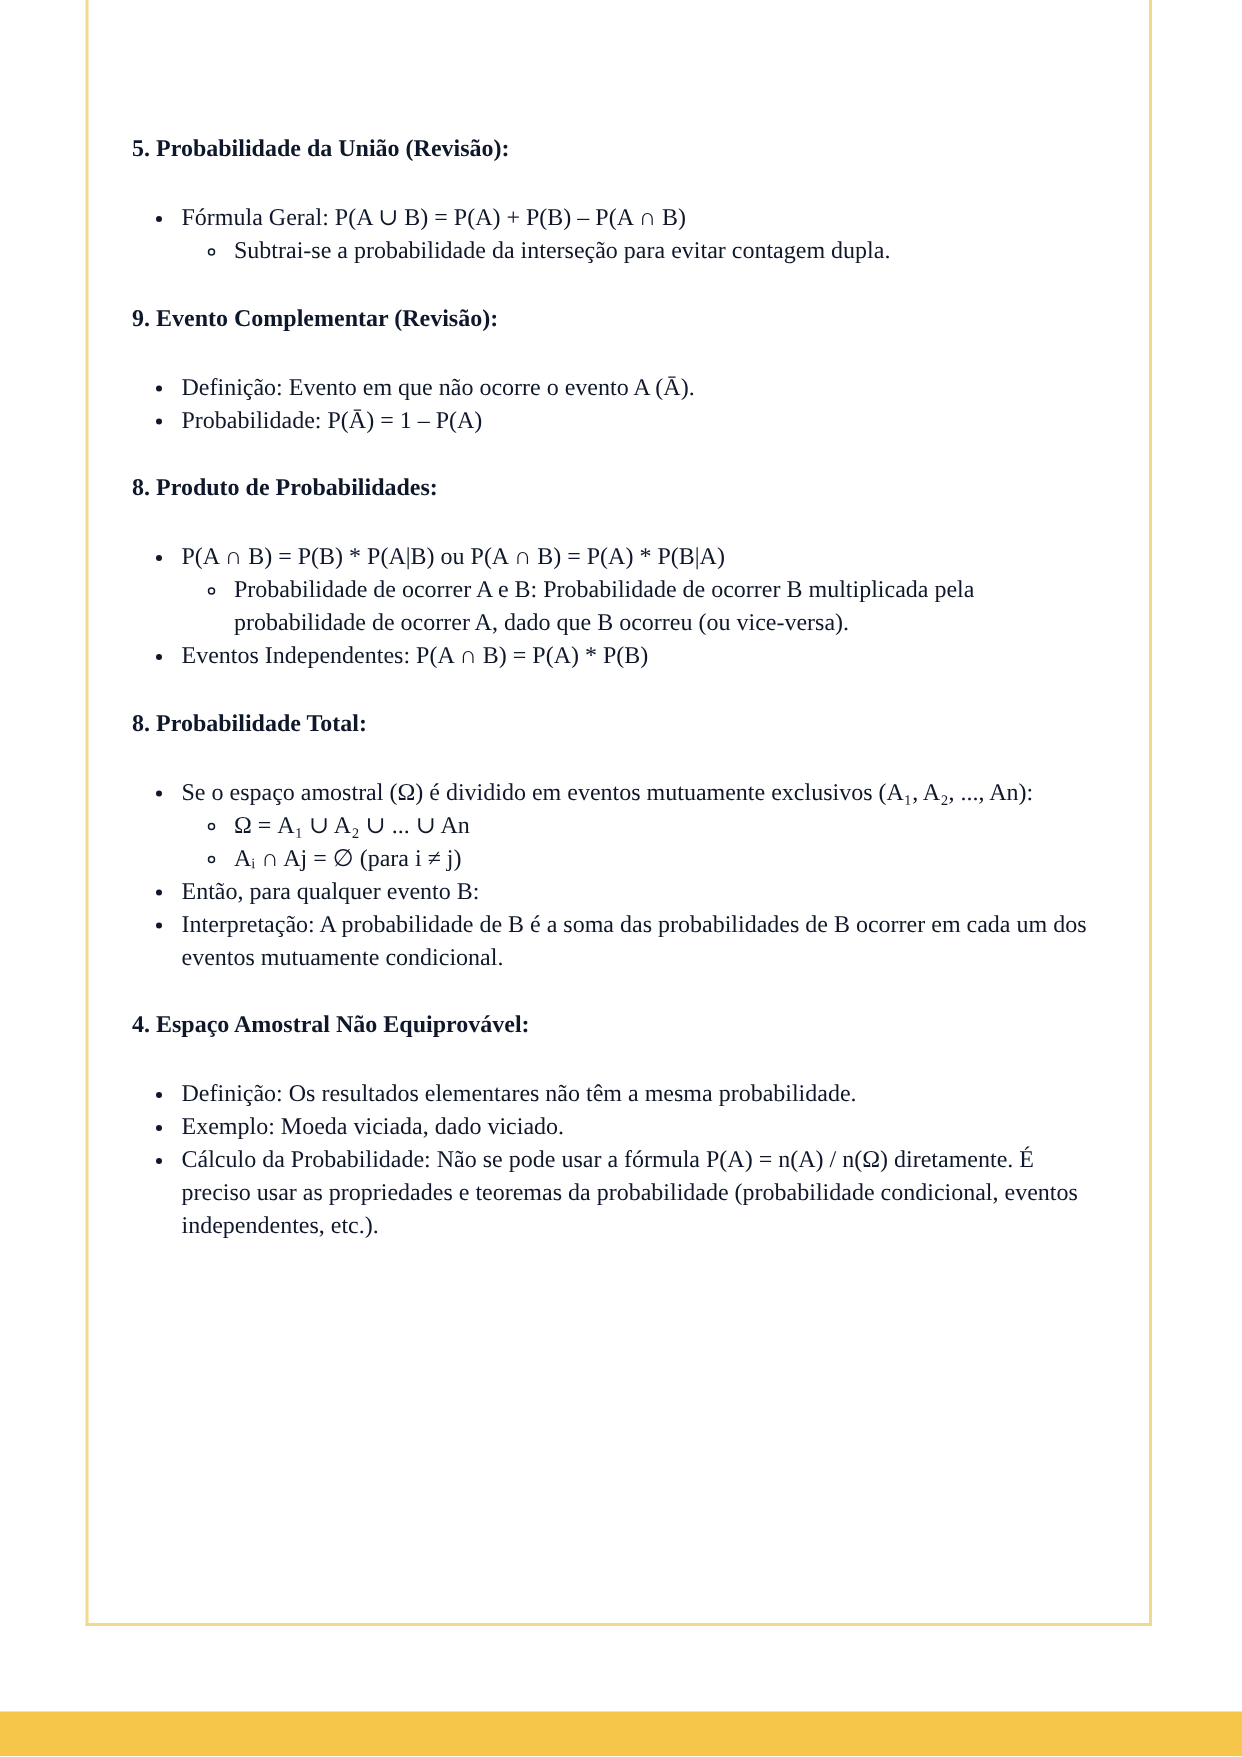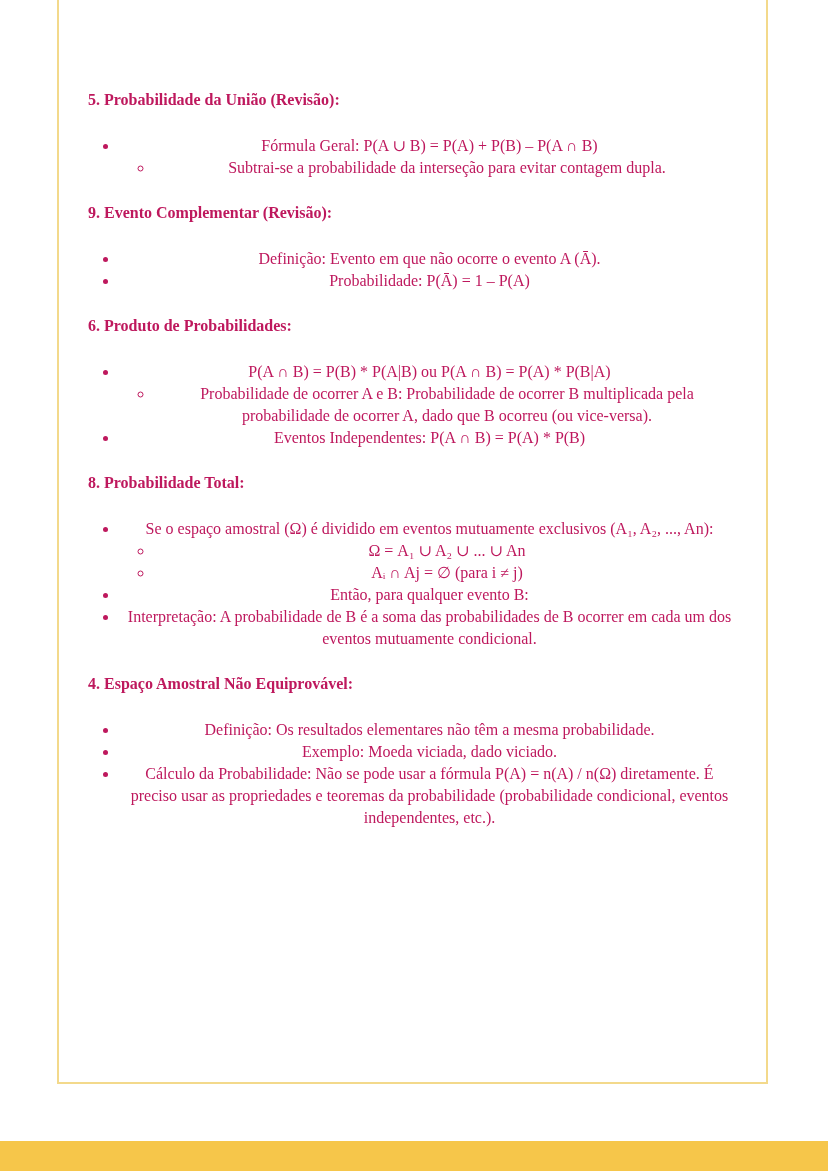--- a/index.html
+++ b/index.html
@@ -36,21 +36,20 @@
   .section-heading {
     font-size: 16px;
     font-weight: bold;
     margin: 23px 0 24px 0;
     line-height: 22px;
   }
   ul.level1 {
     list-style-type: disc;
     margin: 0 0 0 0;
     padding-left: 31px;
-    text-align: center;
   }
   ul.level1 > li {
     padding-left: 2px;
     margin: 0;
   }
   ul.level2 {
     list-style-type: circle;
     margin: 0;
     padding-left: 33px;
   }
@@ -63,35 +62,35 @@
     left: 0;
     bottom: 0;
     width: 828px;
     height: 30px;
     background: #f6c64a;
   }
 </style>
 </head>
 <body>
 
-<div class="canvas" style="color: #be185d;">
+<div class="canvas" style="color: #0f172a;">
   <div class="page-frame" style="border-color: rgb(243, 217, 139);">
     <main class="content">
         <h3 class="section-heading">5. Probabilidade da União (Revisão):</h3>
         <ul class="level1">
           <li><span>Fórmula Geral: P(A ∪ B) = P(A) + P(B) – P(A ∩ B)</span><ul class="level2">
               <li>Subtrai-se a probabilidade da interseção para evitar contagem dupla.</li>
             </ul></li>
         </ul>
         <h3 class="section-heading">9. Evento Complementar (Revisão):</h3>
         <ul class="level1">
           <li><span>Definição: Evento em que não ocorre o evento A (Ā).</span></li>
           <li><span>Probabilidade: P(Ā) = 1 – P(A)</span></li>
         </ul>
-        <h3 class="section-heading">6. Produto de Probabilidades:</h3>
+        <h3 class="section-heading">8. Produto de Probabilidades:</h3>
         <ul class="level1">
           <li><span>P(A ∩ B) = P(B) * P(A|B) ou P(A ∩ B) = P(A) * P(B|A)</span><ul class="level2">
               <li>Probabilidade de ocorrer A e B: Probabilidade de ocorrer B multiplicada pela probabilidade de ocorrer A, dado que B ocorreu (ou vice-versa).</li>
             </ul></li>
           <li><span>Eventos Independentes: P(A ∩ B) = P(A) * P(B)</span></li>
         </ul>
         <h3 class="section-heading">8. Probabilidade Total:</h3>
         <ul class="level1">
           <li><span>Se o espaço amostral (Ω) é dividido em eventos mutuamente exclusivos (A₁, A₂, ..., An):</span><ul class="level2">
               <li>Ω = A₁ ∪ A₂ ∪ ... ∪ An</li>

